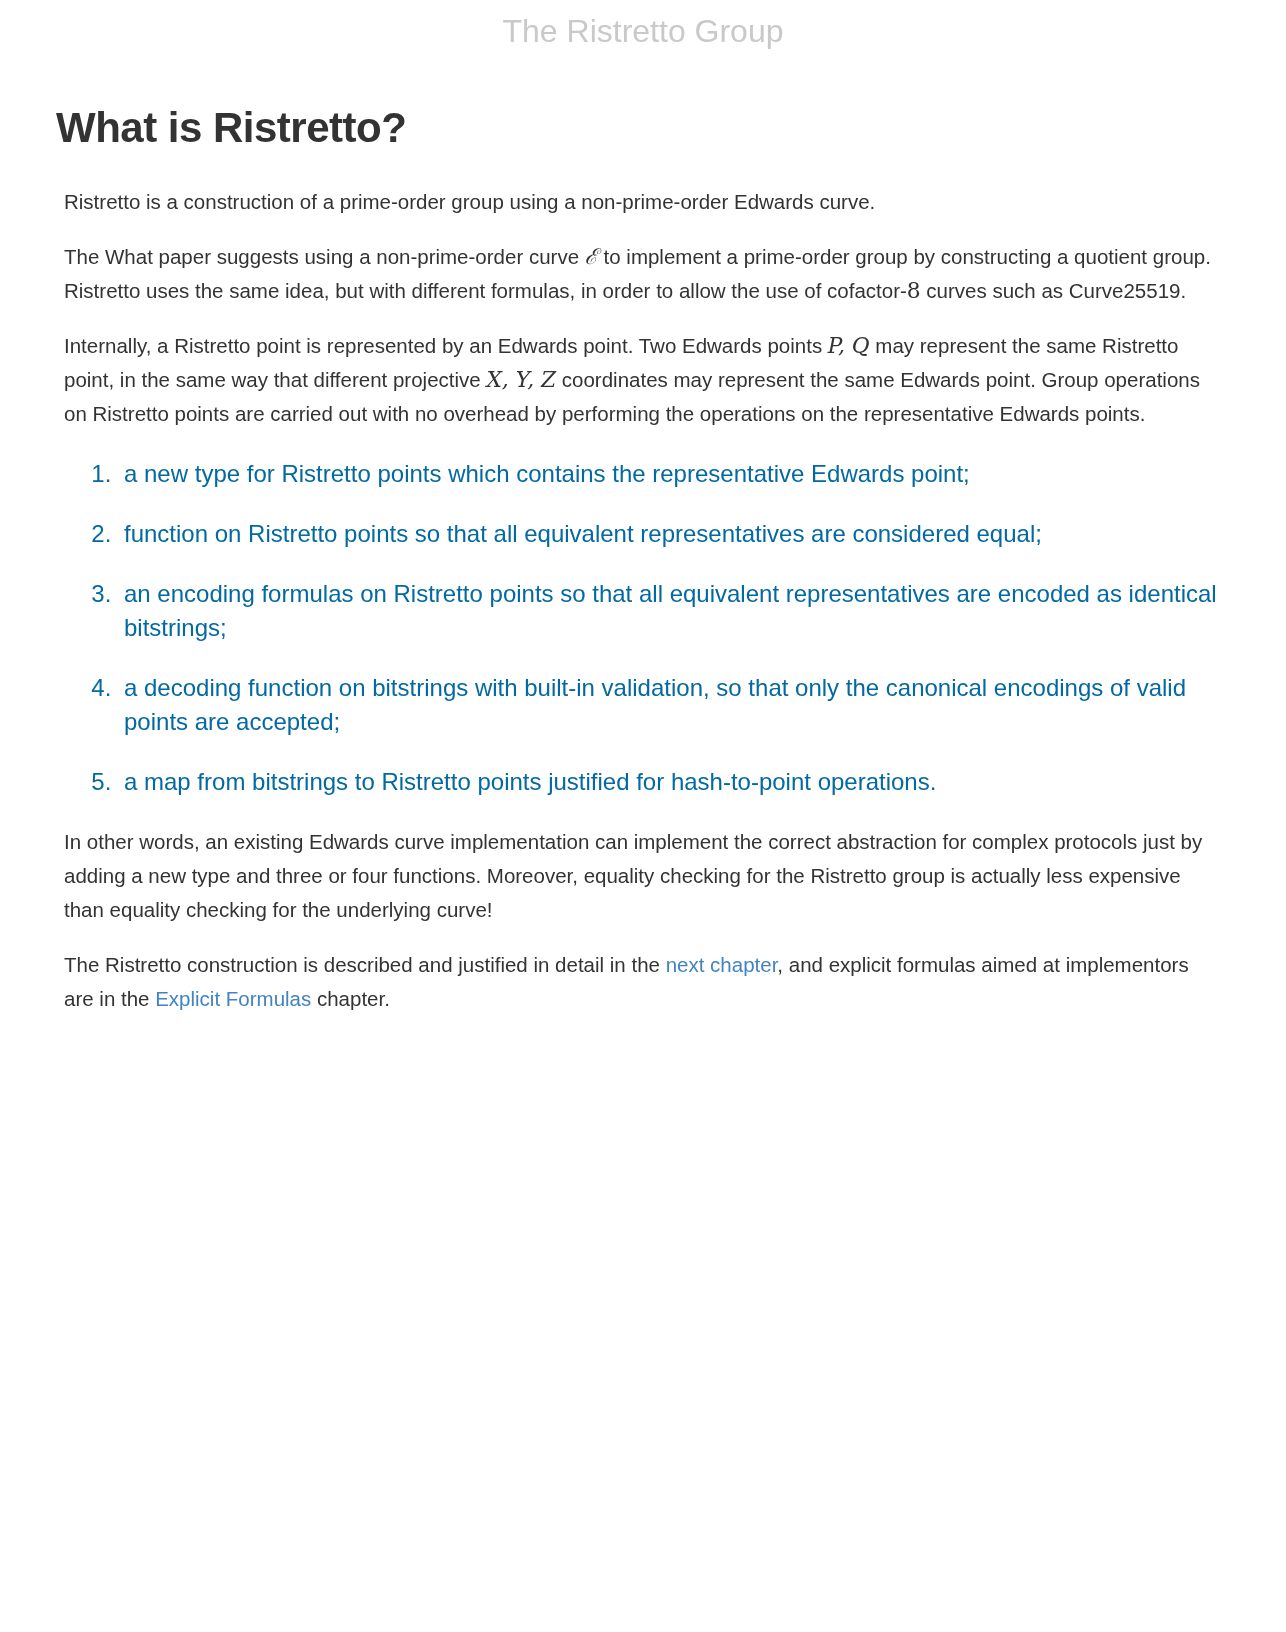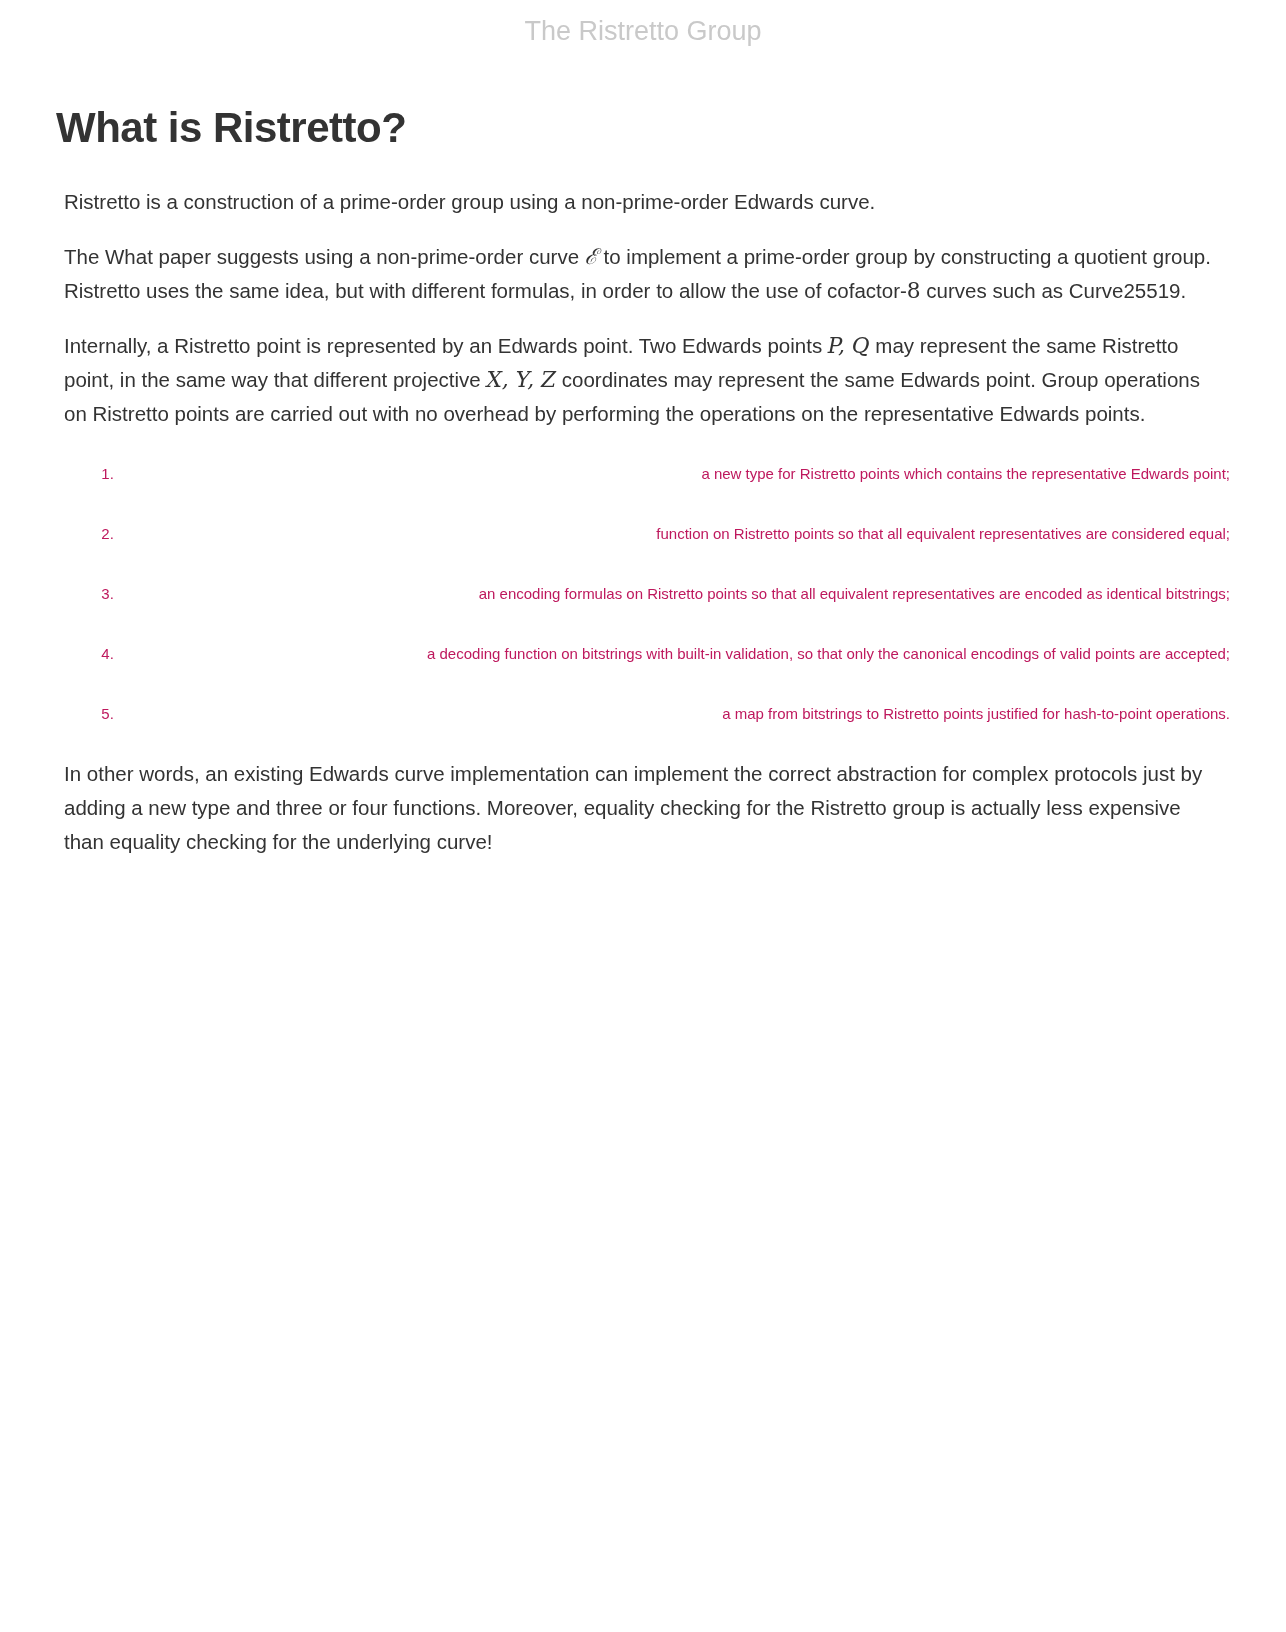--- a/index.html
+++ b/index.html
@@ -13,21 +13,21 @@
     min-height: 1632px;
     background: #ffffff;
     font-family: "Liberation Sans", "DejaVu Sans", sans-serif;
     color: #333333;
   }
   .menu-bar {
     padding-top: 13px;
     text-align: center;
   }
   .menu-title {
-    font-size: 27px;
+    font-size: 32px;
     line-height: 36px;
     font-weight: 400;
     color: #c9c9c9;
   }
   .content {
     width: 100%;
     padding: 0 56px;
   }
   h1.page-title {
     font-size: 42px;
@@ -41,26 +41,25 @@
     font-size: 20.5px;
     line-height: 34px;
     margin: 21px 8px;
     color: #333333;
   }
   ol.defines-list {
     margin: 26px 0;
     padding-left: 62px;
   }
   ol.defines-list li {
-    font-size: 15px;
+    font-size: 24px;
     line-height: 34px;
     margin: 26px 0;
     padding-left: 6px;
-    color: #be185d;
-    text-align: right;
+    color: #0369a1;
   }
   .math {
     font-family: "DejaVu Serif", "Liberation Serif", serif;
     font-size: 1.06em;
   }
   .math.it {
     font-style: italic;
   }
   a.doc-link {
     color: #4183c4;
@@ -95,15 +94,16 @@
       <li>function on Ristretto points so that all equivalent representatives are considered equal;</li>
       <li>an encoding formulas on Ristretto points so that all equivalent representatives are encoded as identical bitstrings;</li>
       <li>a decoding function on bitstrings with built-in validation, so that only the canonical encodings of valid points are accepted;</li>
       <li>a map from bitstrings to Ristretto points justified for hash-to-point operations.</li>
     </ol>
 
     <p>
       <span>In other words, an existing Edwards curve implementation can implement the correct abstraction for complex protocols just by adding a new type and three or four functions. Moreover, equality checking for the Ristretto group is actually less expensive than equality checking for the underlying curve!</span>
     </p>
 
+    <p><span>The Ristretto construction is described and justified in detail in the </span><a class="doc-link" href="#">next chapter</a><span>, and explicit formulas aimed at implementors are in the </span><a class="doc-link" href="#">Explicit Formulas</a><span> chapter.</span></p>
 
   </main>
 </div>
 
 </body></html>

